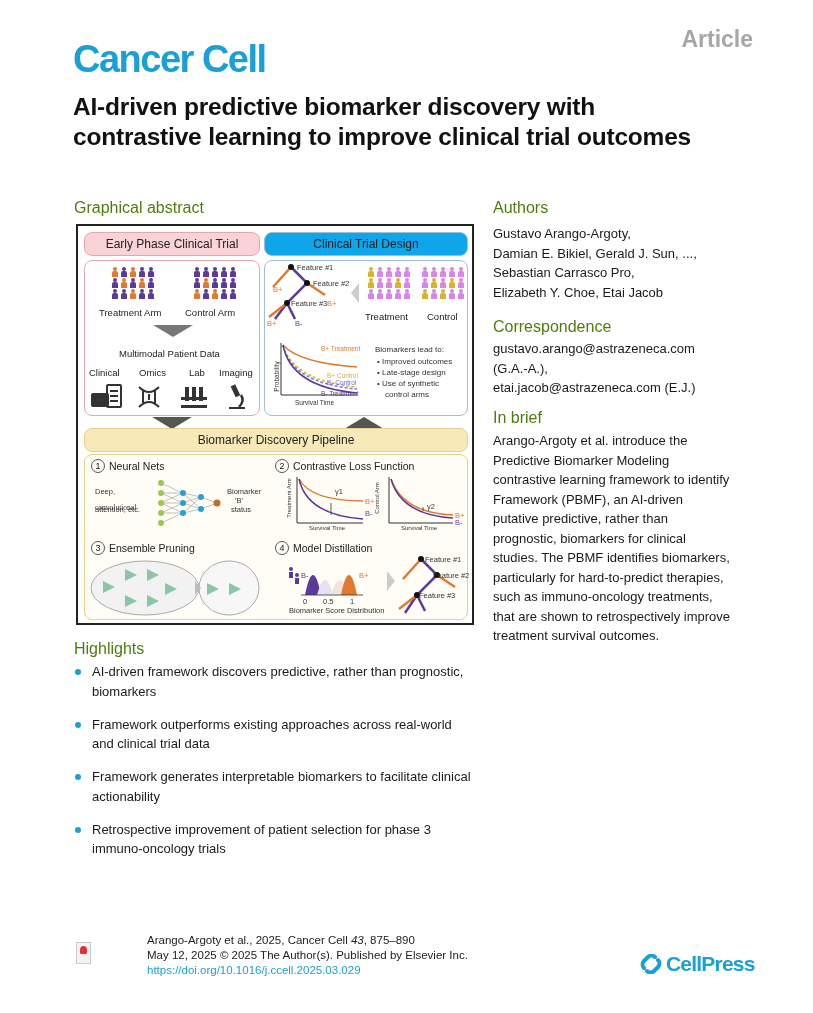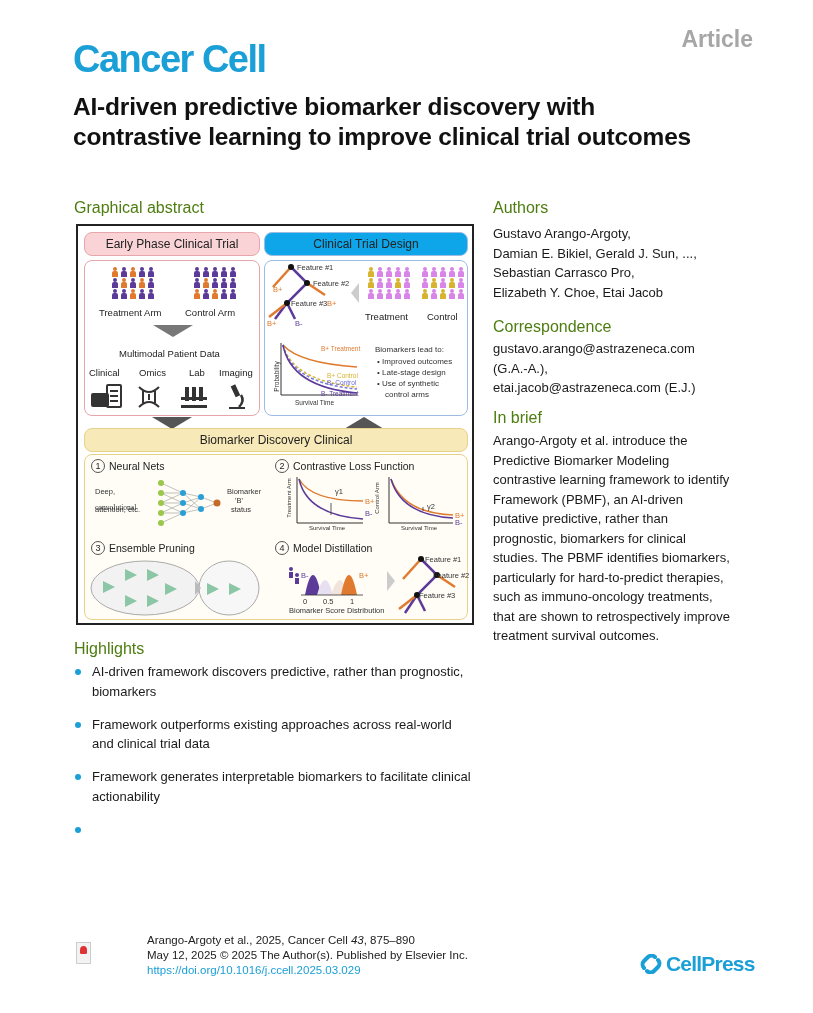--- a/index.html
+++ b/index.html
@@ -209,21 +209,21 @@
     <div class="t-sm" style="left:110px;top:84px;font-size:8px;">Biomarkers lead to:</div>
     <div class="t-sm" style="left:112px;top:96px;font-size:8px;">• <span>Improved outcomes</span></div>
     <div class="t-sm" style="left:112px;top:107px;font-size:8px;">• <span>Late-stage design</span></div>
     <div class="t-sm" style="left:112px;top:118px;font-size:8px;">• <span>Use of synthetic</span></div>
     <div class="t-sm" style="left:120px;top:129px;font-size:8px;">control arms</div>
   </div>
 
   <div class="chev-down" style="left:74px;top:191px;border-top-color:#555;"></div>
   <div class="chev-up" style="left:266px;top:191px;"></div>
 
-  <div class="hdr yellow-hdr">Biomarker Discovery Clinical</div>
+  <div class="hdr yellow-hdr">Biomarker Discovery Pipeline</div>
 
   <div class="box yellow-body">
     <div class="step" style="left:6px;top:4px;">
         <span class="num">1</span>
         <span>Neural Nets</span>
       </div>
     <div class="step" style="left:190px;top:4px;">
         <span class="num">2</span>
         <span>Contrastive Loss Function</span>
       </div>
@@ -383,21 +383,21 @@
   <div>such as immuno-oncology treatments,</div>
   <div>that are shown to retrospectively improve</div>
   <div>treatment survival outcomes.</div>
 </div>
 
 <div class="sec-head" style="left:74px;top:640px;">Highlights</div>
 <div class="hl">
   <div class="hl-item"><span class="dot"></span><span>AI-driven framework discovers predictive, rather than prognostic, biomarkers</span></div>
   <div class="hl-item"><span class="dot"></span><span>Framework outperforms existing approaches across real-world and clinical trial data</span></div>
   <div class="hl-item"><span class="dot"></span><span>Framework generates interpretable biomarkers to facilitate clinical actionability</span></div>
-  <div class="hl-item"><span class="dot"></span></div>
+  <div class="hl-item"><span class="dot"></span><span>Retrospective improvement of patient selection for phase 3 immuno-oncology trials</span></div>
 </div>
 
 <div class="crossmark"></div>
 <div class="foot">
   <div><span>Arango-Argoty et al., 2025, Cancer Cell </span><i>43</i><span>, 875–890</span></div>
   <div>May 12, 2025 © 2025 The Author(s). Published by Elsevier Inc.</div>
   <div><a>https://doi.org/10.1016/j.ccell.2025.03.029</a></div>
 </div>
 <div class="cellpress">
   <svg width="22" height="20">

